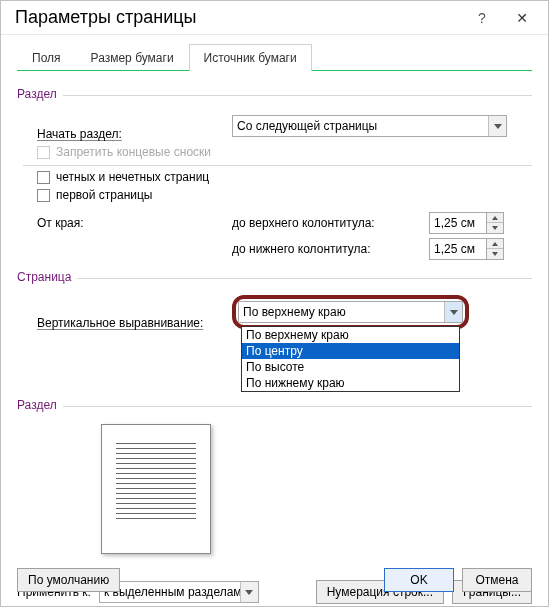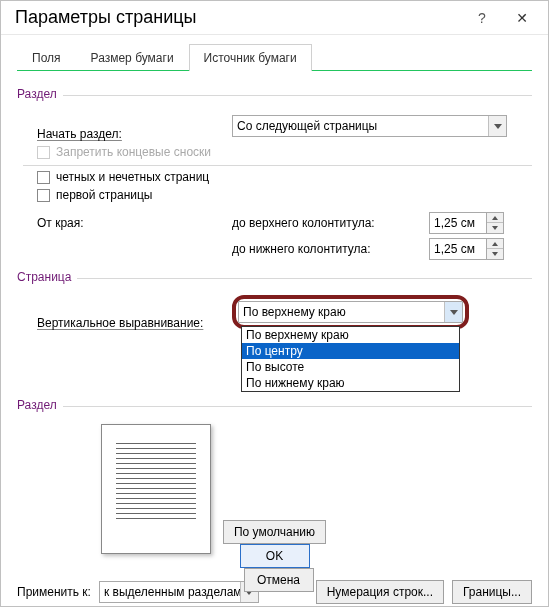--- a/index.html
+++ b/index.html
@@ -33,21 +33,21 @@
 .highlight { border: 4px solid #7f1d1d; border-radius: 12px; padding: 2px; position: relative; }
 .dropdown { position: absolute; top: 24px; left: 2px; right: 2px; border: 1px solid #333; background: #fff; z-index: 10; }
 .dd-item { padding: 1px 4px; }
 .dd-item.sel { background: #0a64c8; color: #fff; }
 .preview-box { width: 110px; height: 130px; border: 1px solid #888; margin: 6px 0 0 84px; padding: 6px; box-shadow: 2px 2px 4px rgba(0,0,0,0.25); background: #fff; position: relative; }
 .preview-box::after { content: ""; position: absolute; top: 18px; left: 14px; right: 14px; bottom: 30px;
   background: repeating-linear-gradient(to bottom, #666 0, #666 1px, transparent 1px, transparent 5px); }
 .footer-row { display: flex; align-items: center; gap: 8px; margin-top: 8px; padding-top: 8px; }
 .btn-std { border: 1px solid #a0a0a0; background: #efefef; height: 24px; padding: 0 10px; display: inline-flex; align-items: center; justify-content: center; }
 .btn-std.ok { border-color: #2a6fc9; background: #e8f0fb; min-width: 70px; }
-.bottom { position: absolute; left: 16px; right: 16px; bottom: 14px; display: flex; align-items: center; flex-direction: column; }
+.bottom { position: absolute; left: 16px; right: 16px; bottom: 14px; display: flex; align-items: center; }
 .bottom .spacer { flex: 1; }
 .ml-auto { margin-left: auto; }
 </style>
 </head>
 <body>
 
 <div class="window">
   <div class="titlebar">
     <span class="title">Параметры страницы</span>
     <div class="btn">

